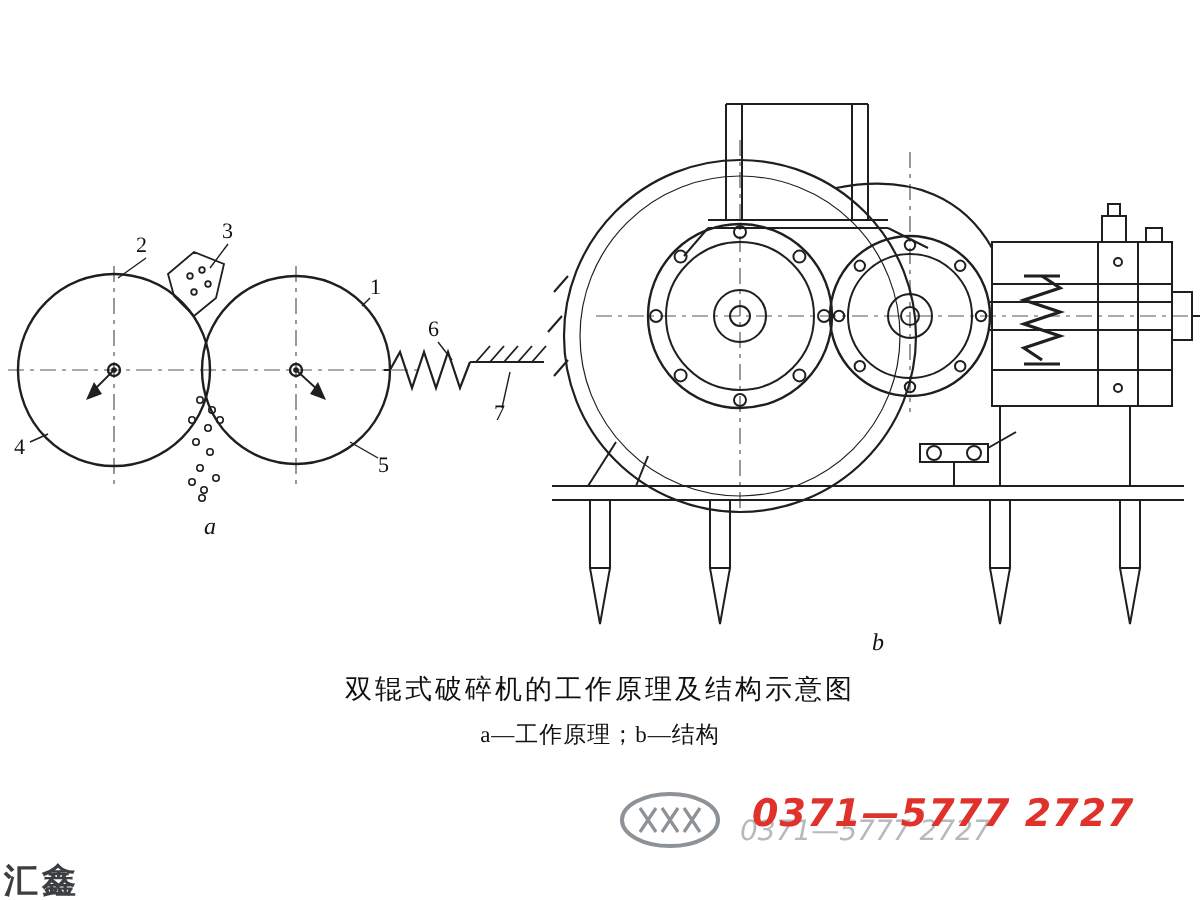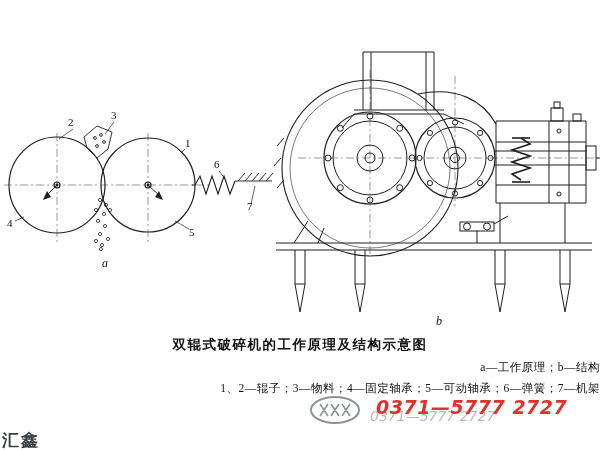--- a/index.html
+++ b/index.html
@@ -2,22 +2,22 @@
 <html><head>
 <meta charset="utf-8">
 <style>
   html,body{margin:0;padding:0;background:#9a9a9a;}
   .page{position:relative;width:600px;height:450px;background:#ffffff;overflow:hidden;
         font-family:"Liberation Serif",serif;color:#111;}
   .page svg{position:absolute;}
   svg text{font-family:"Liberation Serif",serif;font-size:11px;fill:#111;}
   svg text.sub{font-style:italic;font-size:12px;}
   .captions{position:absolute;left:0;top:336px;width:600px;text-align:center;}
-  .cap-title{font-size:13.5px;font-weight:700;letter-spacing:1.5px;}
-  .cap-line{font-size:11.5px;margin-top:6px;letter-spacing:0.5px;text-align:right;}
+  .cap-title{font-size:13.5px;font-weight:400;letter-spacing:1.5px;}
+  .cap-line{font-size:11.5px;margin-top:6px;letter-spacing:0.5px;}
   .watermark{position:absolute;left:300px;top:388px;width:300px;height:62px;text-align:right;}
   .wm-phone{position:absolute;left:76px;top:8px;font-family:"DejaVu Sans",sans-serif;
             font-weight:bold;font-style:italic;font-size:19px;color:#e0312a;
             letter-spacing:0.5px;white-space:nowrap;z-index:2;}
   .wm-echo{position:absolute;left:70px;top:20px;font-family:"DejaVu Sans",sans-serif;
            font-style:italic;font-size:14px;color:#b5babd;white-space:nowrap;z-index:1;}
   .wm-logo{position:absolute;left:8px;top:6px;}
   .corner-mark{position:absolute;left:2px;top:429px;font-size:17px;font-weight:bold;
                color:#3c3f41;letter-spacing:2px;}
 </style>
@@ -229,21 +229,20 @@
           <polygon points="292,238 302,238 297,266"></polygon>
       </g>
     </g>
 
     <text class="sub" x="168" y="279" stroke="none" fill="#111">b</text>
   </svg>
 
   <div class="captions">
     <div class="cap-title">双辊式破碎机的工作原理及结构示意图</div>
     <div class="cap-line">a—工作原理；b—结构</div>
-    <div class="cap-line">1、2—辊子；3—物料；4—固定轴承；5—可动轴承；6—弹簧；7—机架</div>
   </div>
 
   <div class="watermark">
     <svg class="wm-logo" width="54" height="32" viewBox="0 0 54 32" fill="none" stroke="#8d9297">
       <ellipse cx="27" cy="16" rx="24" ry="13" stroke-width="2"></ellipse>
       <path d="M12,10 L20,22 M20,10 L12,22 M23,10 L31,22 M31,10 L23,22 M34,10 L42,22 M42,10 L34,22" stroke-width="1.6"></path>
     </svg>
     <div class="wm-echo">0371—5777 2727</div>
     <div class="wm-phone">0371—5777 2727</div>
   </div>

